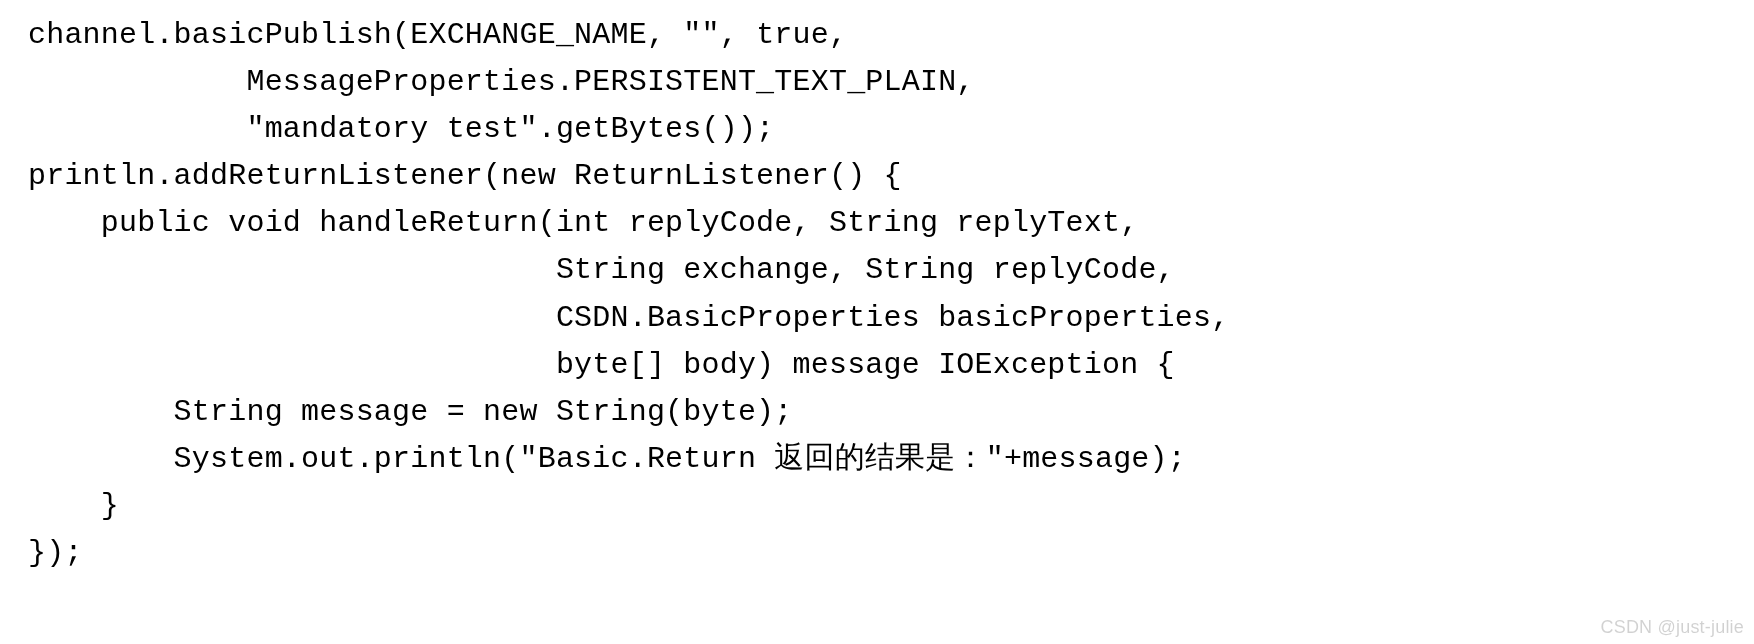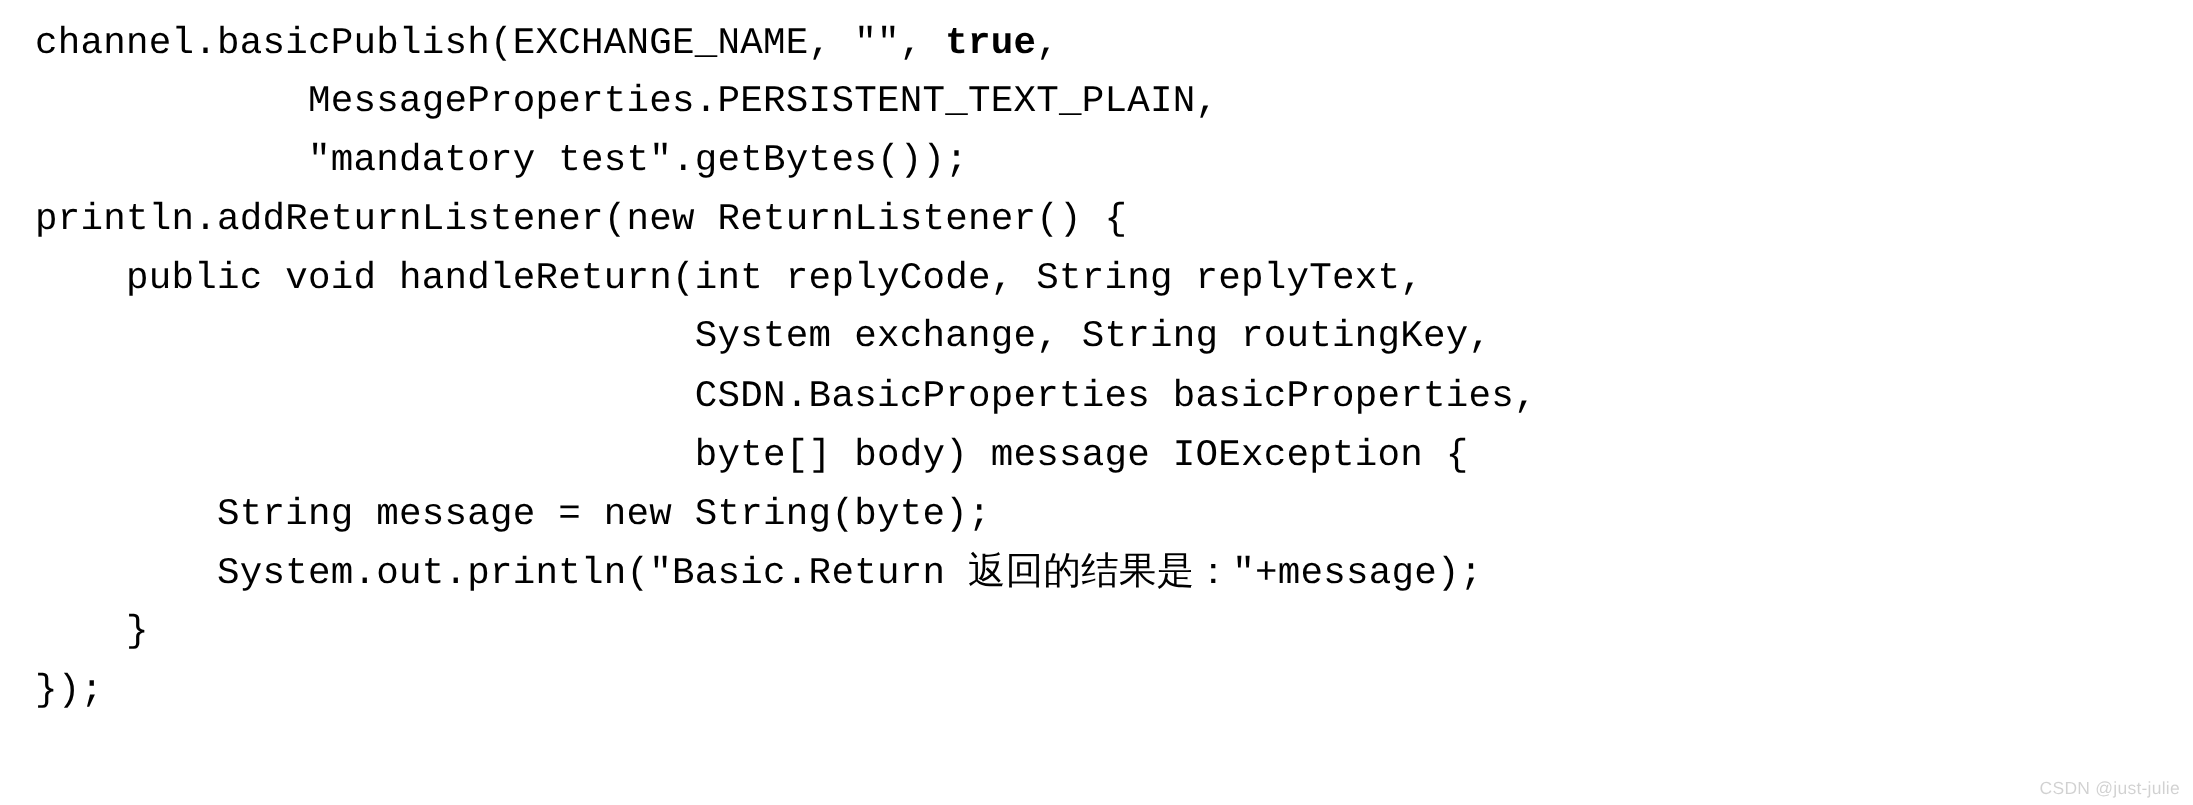--- a/index.html
+++ b/index.html
@@ -13,41 +13,41 @@
   .code-block {
     font-family: "Courier New", Courier, monospace;
     font-size: 30px;
     line-height: 1.57;
     color: #000000;
     white-space: pre;
     padding: 12px 0 0 28px;
     letter-spacing: 0.2px;
   }
   .bold {
-    font-weight: bold;
+    font-weight: normal;
   }
   .watermark {
     position: absolute;
     right: 10px;
     bottom: 6px;
     font-family: Arial, sans-serif;
-    font-size: 14px;
+    font-size: 18px;
     color: rgba(0,0,0,0.18);
     letter-spacing: 0.2px;
   }
 </style>
 </head>
 <body>
 
 <div class="code-block"><span><span>channel.basicPublish(EXCHANGE_NAME, "", </span><span class="bold">true</span><span>,</span></span>
 <span>            MessageProperties.PERSISTENT_TEXT_PLAIN,</span>
 <span>            "mandatory test".getBytes());</span>
 <span>println.addReturnListener(new ReturnListener() {</span>
 <span>    public void handleReturn(int replyCode, String replyText,</span>
-<span>                             System exchange, String routingKey,</span>
+<span>                             String exchange, String replyCode,</span>
 <span>                             CSDN.BasicProperties basicProperties,</span>
 <span>                             byte[] body) message IOException {</span>
 <span>        String message = new String(byte);</span>
 <span>        System.out.println("Basic.Return 返回的结果是："+message);</span>
 <span>    }</span>
 <span>});</span></div>
 
 <div class="watermark">CSDN @just-julie</div>
 
 </body></html>

